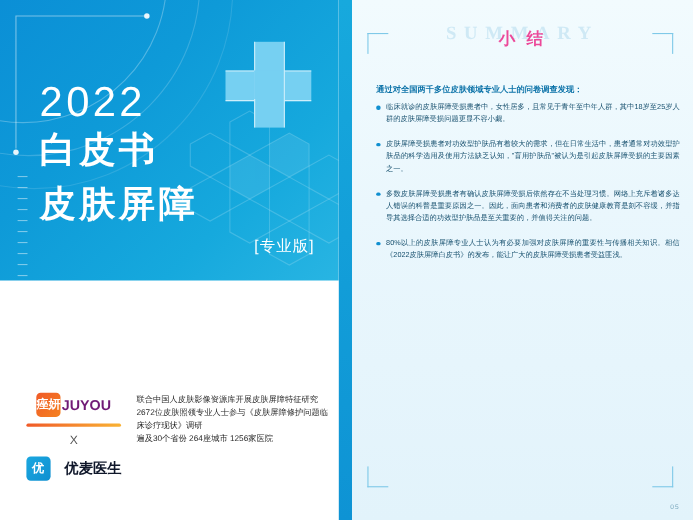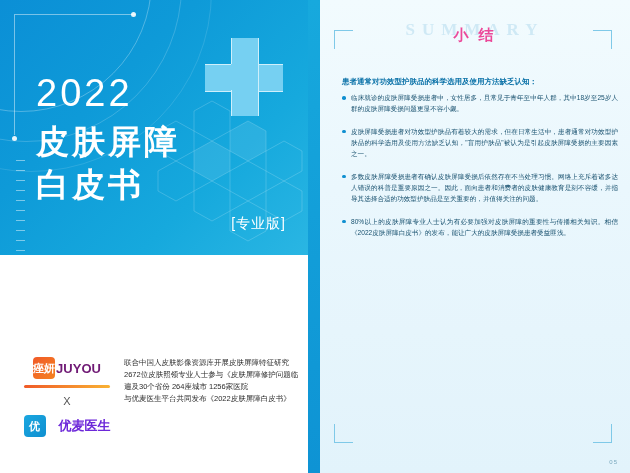--- a/index.html
+++ b/index.html
@@ -31,20 +31,21 @@
     overflow: hidden;
   }
   .cover-top {
     position: absolute;
     left: 0;
     top: 0;
     width: 308px;
     height: 255px;
     background: linear-gradient(135deg, #0b8fd6 0%, #0e9ad8 35%, #16a9dd 70%, #2ab6e3 100%);
     overflow: hidden;
+    padding-left: 15px;
   }
   
   .arc {
     position: absolute;
     border: 1px solid rgba(255,255,255,0.28);
     border-radius: 50%;
     background: transparent;
   }
   .arc.a1 { left: -110px; top: -150px; width: 260px; height: 260px; }
   .arc.a2 { left: -130px; top: -170px; width: 310px; height: 310px; border-color: rgba(255,255,255,0.18); }
@@ -186,21 +187,21 @@
   }
   .logo-mark.blue {
     background: linear-gradient(135deg,#1aa7e0,#0f8fd0);
   }
   .logo-text {
     font-size: 13px;
     font-weight: 700;
     color: #701a75;
     letter-spacing: 0;
   }
-  .logo-text.blue { color: #6d28d9; margin-left: 12px; }
+  .logo-text.blue { color: #0f172a; margin-left: 12px; }
   .logo-underline {
     width: 86px;
     height: 3px;
     margin: 4px auto 0;
     background: linear-gradient(90deg,#f05a28,#f9b233);
     border-radius: 2px;
   }
   .logo-x {
     font-size: 11px;
     color: #555;
@@ -367,22 +368,22 @@
       </svg>
 
       <div class="plus-symbol">
         <div class="bar h"></div>
         <div class="bar v"></div>
         <div class="inner"></div>
       </div>
 
       <div class="cover-title-block">
         <div class="cover-year">2022</div>
+        <div class="cover-main-title" style="margin-top:0;">白皮书</div>
         <div class="cover-main-title">皮肤屏障</div>
-        <div class="cover-main-title" style="margin-top:0;">白皮书</div>
         <div class="cover-sub-title">[专业版]</div>
       </div>
     </div>
 
     <div class="cover-bottom">
       <div class="logos">
         <div class="logo-row">
           <span class="logo-mark">痤妍</span>
           <span class="logo-text">JUYOU</span>
         </div>
@@ -390,41 +391,41 @@
         <div class="logo-x">X</div>
         <div class="logo-row">
           <span class="logo-mark blue">优</span>
           <span class="logo-text blue">优麦医生</span>
         </div>
       </div>
 
       <div class="cover-desc">
         <div>联合中国人皮肤影像资源库开展皮肤屏障特征研究</div>
         <div>2672位皮肤照领专业人士参与《皮肤屏障修护问题临</div>
+        <div>床诊疗现状》调研</div>
         <div>遍及30个省份 264座城市 1256家医院</div>
-        <div>与优麦医生平台共同发布《2022皮肤屏障白皮书》</div>
       </div>
     </div>
   </div>
 
   <div class="content">
     <div class="content-left-band"></div>
     <div class="content-bg"></div>
 
     <div class="frame-corner tl"></div>
     <div class="frame-corner tr"></div>
     <div class="frame-corner bl"></div>
     <div class="frame-corner br"></div>
 
     <div class="summary-head">
       <div class="summary-en">SUMMARY</div>
       <div class="summary-cn">小 结</div>
     </div>
 
-    <div class="intro-line">患者通常对功效型护肤品的科学选用及使用方法缺乏认知：</div>
+    <div class="intro-line">通过对全国两千多位皮肤领域专业人士的问卷调查发现：</div>
 
     <div class="bullets">
       <div class="bullet">临床就诊的皮肤屏障受损患者中，女性居多，且常见于青年至中年人群，其中18岁至25岁人群的皮肤屏障受损问题更显不容小觑。</div>
       <div class="bullet">皮肤屏障受损患者对功效型护肤品有着较大的需求，但在日常生活中，患者通常对功效型护肤品的科学选用及使用方法缺乏认知，"盲用护肤品"被认为是引起皮肤屏障受损的主要因素之一。</div>
       <div class="bullet">多数皮肤屏障受损患者有确认皮肤屏障受损后依然存在不当处理习惯。网络上充斥着诸多达人错误的科普是重要原因之一。因此，面向患者和消费者的皮肤健康教育是刻不容缓，并指导其选择合适的功效型护肤品是至关重要的，并值得关注的问题。</div>
       <div class="bullet">80%以上的皮肤屏障专业人士认为有必要加强对皮肤屏障的重要性与传播相关知识。相信《2022皮肤屏障白皮书》的发布，能让广大的皮肤屏障受损患者受益匪浅。</div>
     </div>
 
     <div class="page-num">05</div>
   </div>

